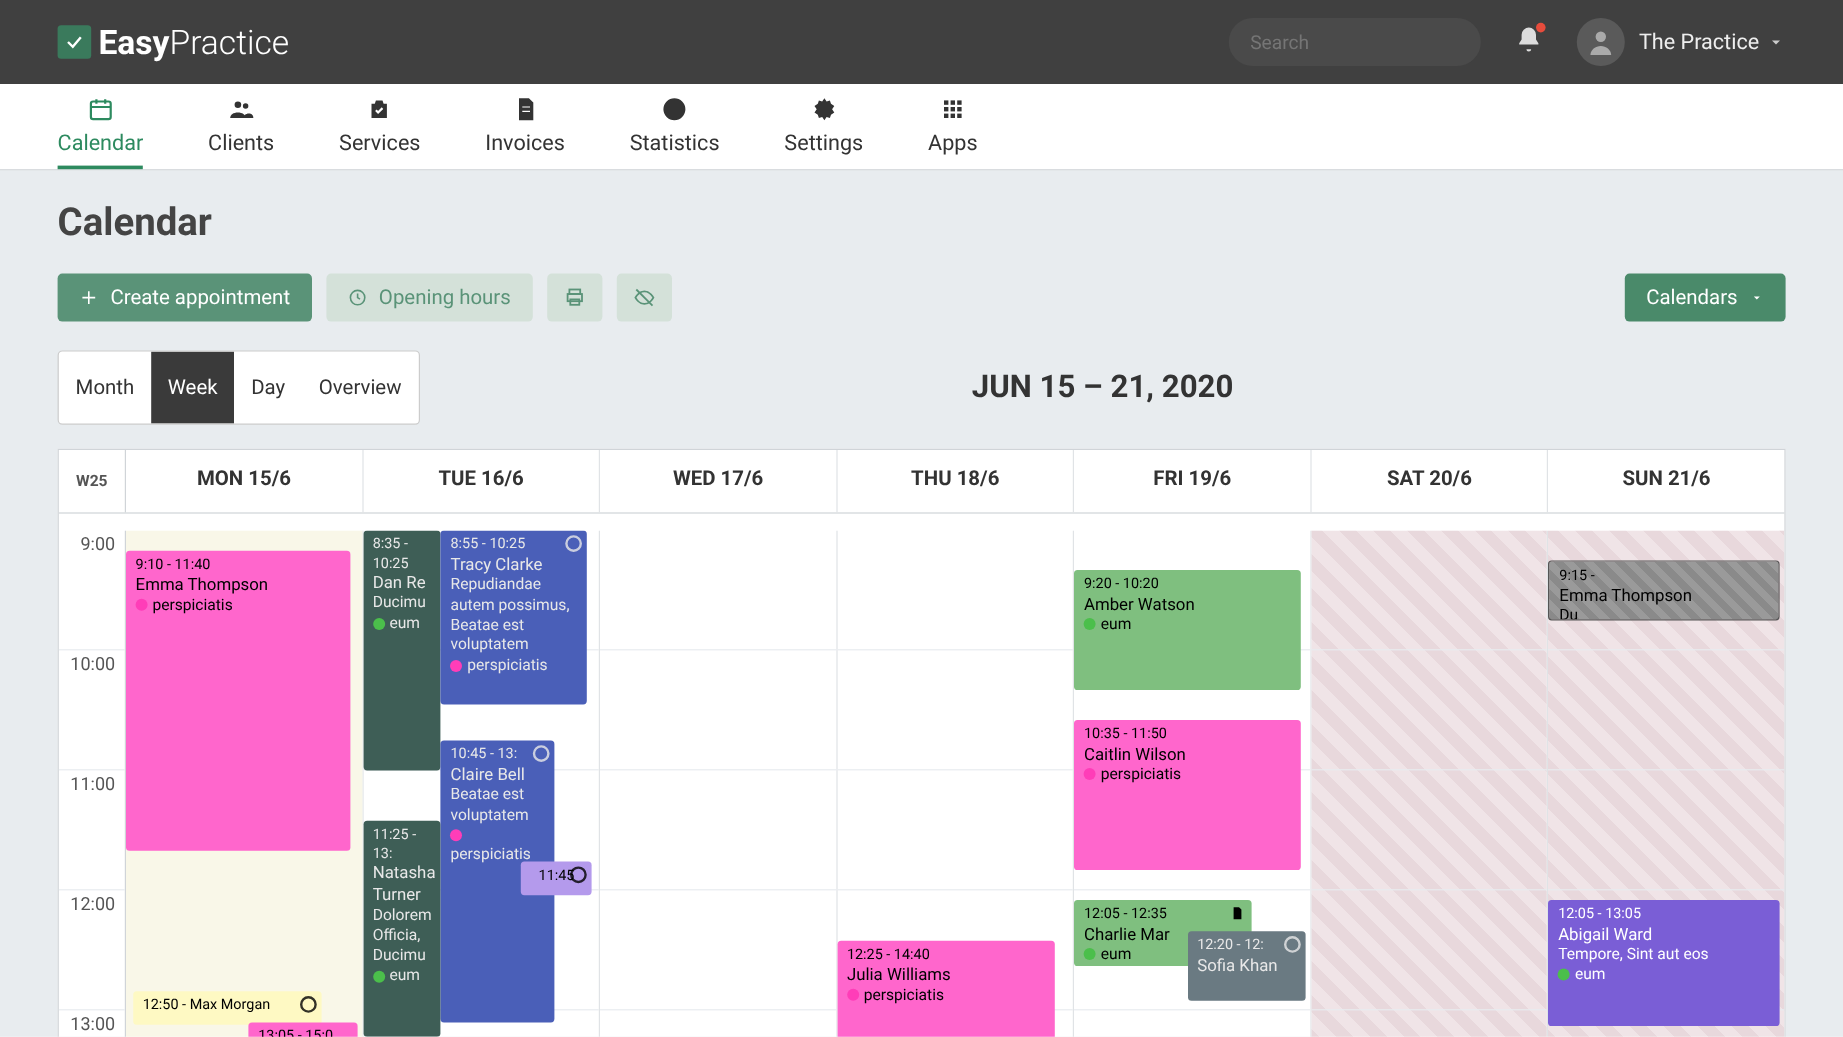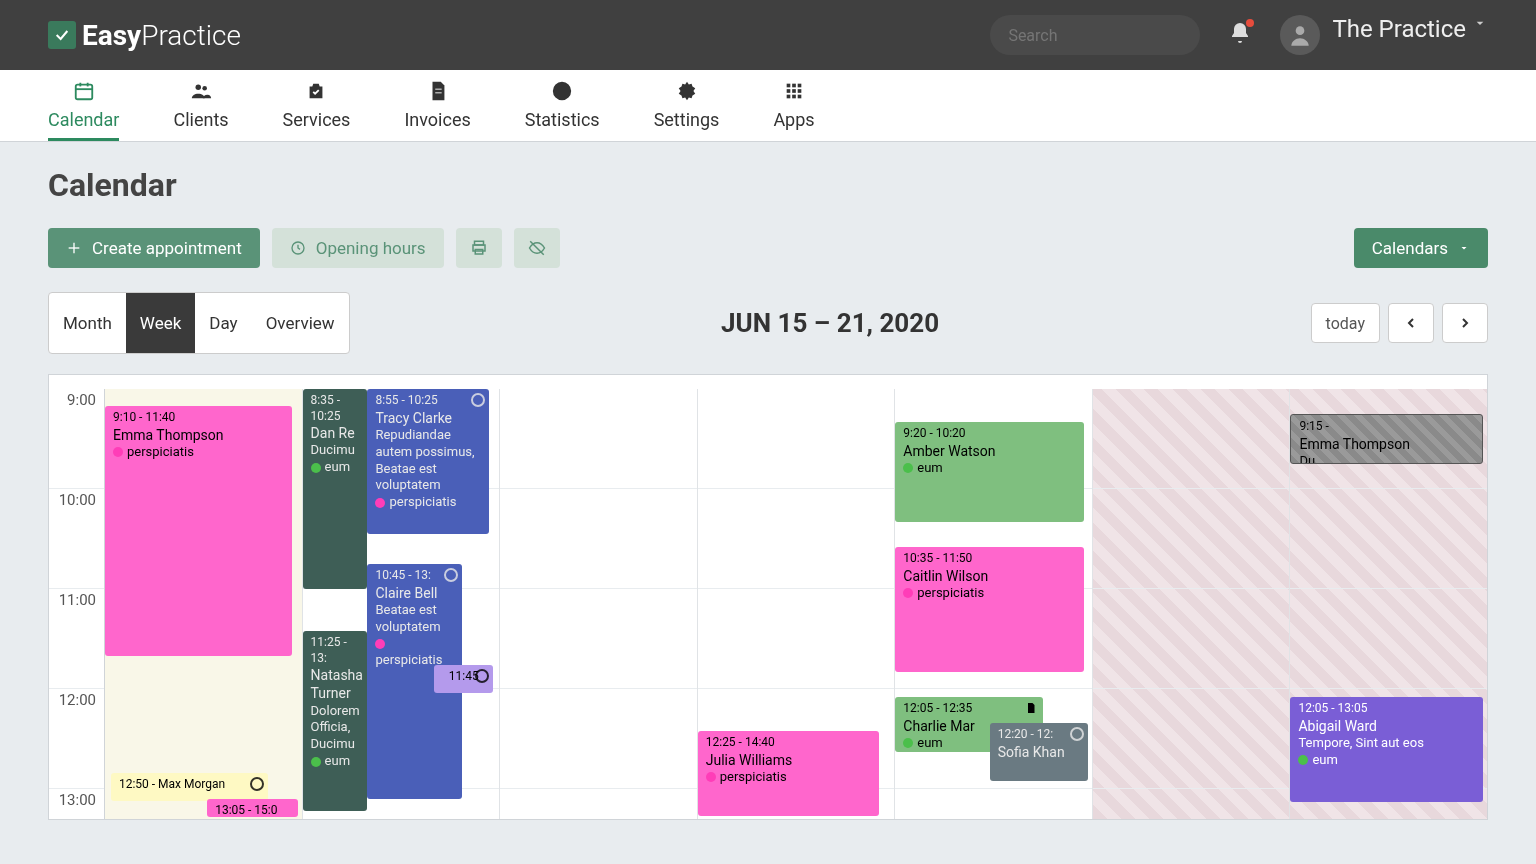--- a/index.html
+++ b/index.html
@@ -7,21 +7,21 @@
 .topbar{background:#404040;height:70px;display:flex;align-items:center;padding:0 48px 0 48px;color:#fff;}
 .logo{display:flex;align-items:center;gap:6px;font-size:28px;font-weight:300;}
 .logo .check{width:28px;height:28px;background:#3a7a5c;display:flex;align-items:center;justify-content:center;border-radius:3px;}
 .logo b{font-weight:700;}
 .spacer{flex:1;}
 .search-wrap{background:#4a4a4a;border-radius:22px;height:40px;width:210px;display:flex;align-items:center;padding:0 18px;color:#bbb;}
 .search-wrap input{background:transparent;border:none;outline:none;color:#ddd;font-size:16px;flex:1;}
 .bell{margin:0 28px;position:relative;}
 .bell .dot{position:absolute;top:-2px;right:-2px;width:8px;height:8px;background:#e74c3c;border-radius:50%;}
 .avatar{width:40px;height:40px;border-radius:50%;background:#5a5a5a;display:flex;align-items:center;justify-content:center;margin-right:12px;}
-.profile{display:flex;align-items:flex-start;font-size:24px;color:#eee;}
+.profile{display:flex;align-items:center;font-size:18px;color:#eee;}
 .navbar{background:#fff;height:72px;display:flex;align-items:flex-end;padding:0 48px;border-bottom:1px solid #d0d4d8;gap:54px;}
 .nav-item{display:flex;flex-direction:column;align-items:center;gap:6px;color:#333;font-size:18px;padding-bottom:8px;border-bottom:3px solid transparent;cursor:pointer;}
 .nav-item.active{color:#2d8a5f;border-bottom-color:#2d8a5f;}
 .nav-item .ni{height:24px;display:flex;align-items:center;}
 .page{padding:24px 48px 0 48px;}
 .page-title{font-size:32px;font-weight:700;color:#444;margin-bottom:24px;}
 .toolbar{display:flex;align-items:center;gap:12px;margin-bottom:24px;}
 .btn{height:40px;display:flex;align-items:center;gap:10px;padding:0 18px;border-radius:4px;font-size:17px;cursor:pointer;border:none;}
 .btn.green{background:#5a9378;color:#fff;}
 .btn.light{background:#d4e1d9;color:#5a9378;}
@@ -220,36 +220,33 @@
   </div>
 
   <div class="cal-head-row">
     <div class="view-switch" id="view-switch">
         <span>Month</span>
         <span class="active">Week</span>
         <span>Day</span>
         <span>Overview</span>
       </div>
     <div class="cal-title">JUN 15 – 21, 2020</div>
-    <div class="nav-btns">
-      <div class="small-btn">today</div>
-      <div class="small-btn">
-          <svg width="16" height="16" viewBox="0 0 24 24" fill="none" stroke="#333" stroke-width="3">
-            <polyline points="15 6 9 12 15 18"></polyline>
-          </svg>
-        </div>
-      <div class="small-btn">
-          <svg width="16" height="16" viewBox="0 0 24 24" fill="none" stroke="#333" stroke-width="3">
-            <polyline points="9 6 15 12 9 18"></polyline>
-          </svg>
-        </div>
-    </div>
   </div>
 
   <div class="calendar">
+    <div class="day-header" id="day-header">
+      <div class="wk">W25</div>
+    <div class="day-col-head">MON 15/6</div>
+        <div class="day-col-head">TUE 16/6</div>
+        <div class="day-col-head">WED 17/6</div>
+        <div class="day-col-head">THU 18/6</div>
+        <div class="day-col-head">FRI 19/6</div>
+        <div class="day-col-head">SAT 20/6</div>
+        <div class="day-col-head">SUN 21/6</div>
+      </div>
     <div class="grid">
       <div class="time-col" id="time-col">
           <div class="time-slot">9:00</div>
           <div class="time-slot">10:00</div>
           <div class="time-slot">11:00</div>
           <div class="time-slot">12:00</div>
           <div class="time-slot">13:00</div>
         </div>
       <div class="day-col" id="col-mon">
           <div class="bg-open" style="top:0;height:430px"></div>

